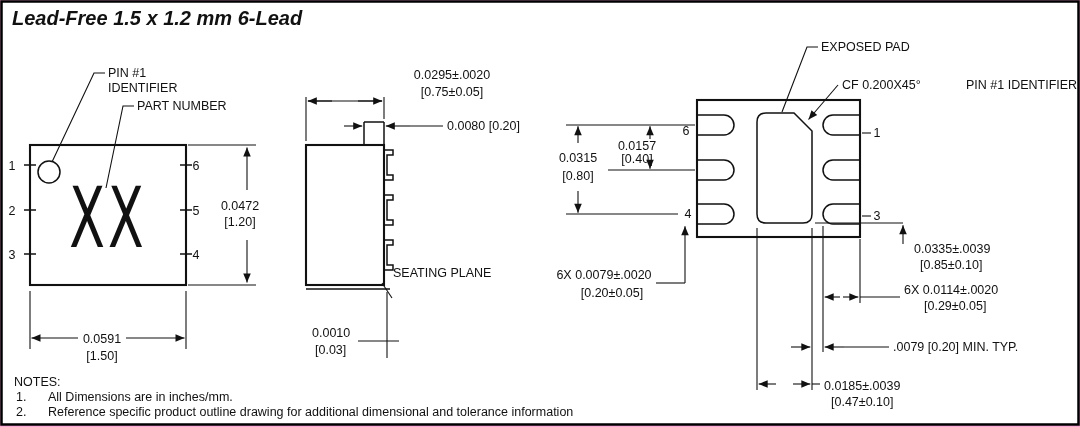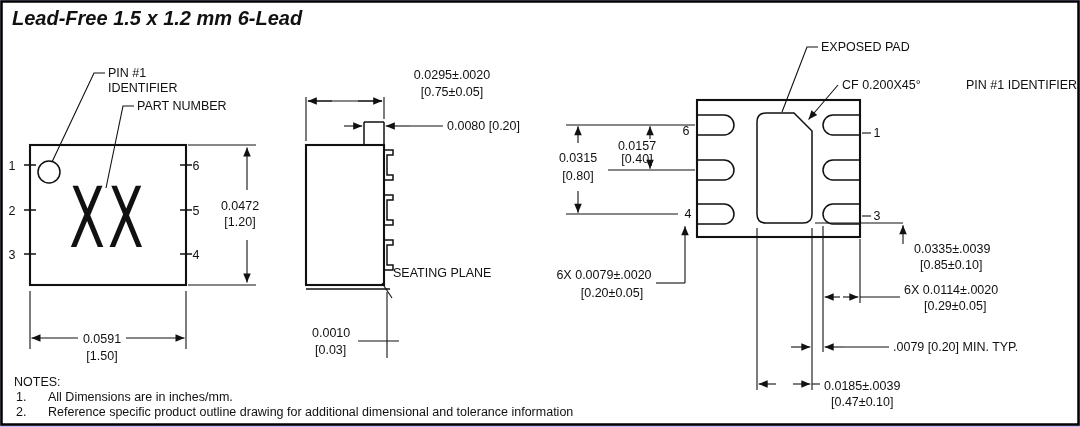--- a/index.html
+++ b/index.html
@@ -1,16 +1,16 @@
 <!DOCTYPE html>
 <html><head>
 <meta charset="utf-8">
 <style>
   html,body{margin:0;padding:0;background:#ffffff;}
-  .page{width:1080px;height:427px;position:relative;background:#c4b5fd;}
+  .page{width:1080px;height:427px;position:relative;background:#f9a8d4;}
   svg text{font-family:"Liberation Sans",sans-serif;fill:#111;}
   .t{font-size:12.5px;}
   .title{font-size:20px;font-weight:bold;font-style:italic;}
   .marking{font-size:84px;letter-spacing:5px;font-family:"DejaVu Sans",sans-serif;}
   .dim{stroke:#111;stroke-width:1.1;fill:none;}
   .obj{stroke:#111;stroke-width:2.1;fill:none;}
   .obj2{stroke:#111;stroke-width:1.5;fill:none;}
 </style>
 </head>
 <body>

